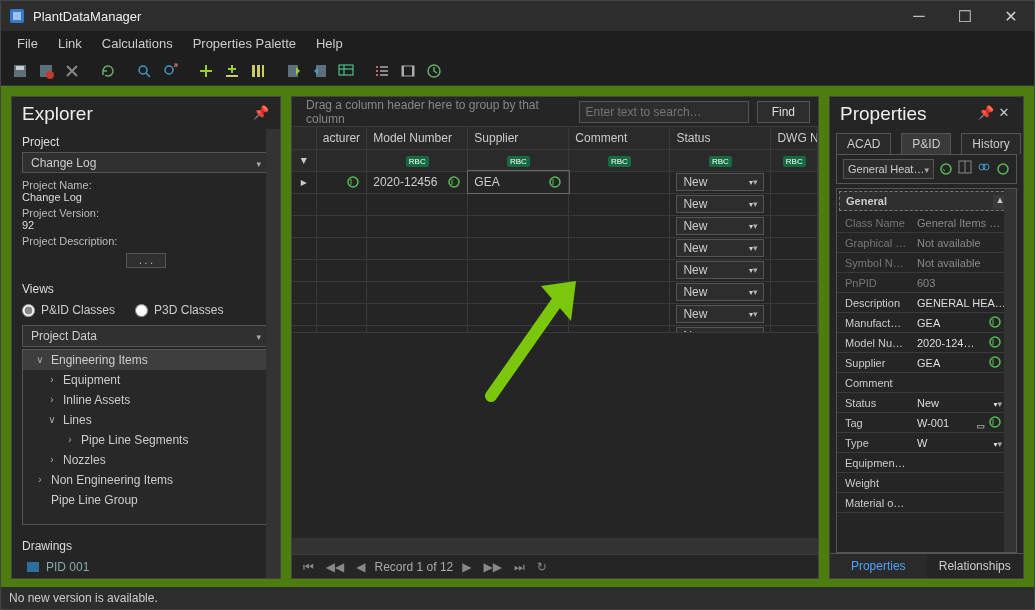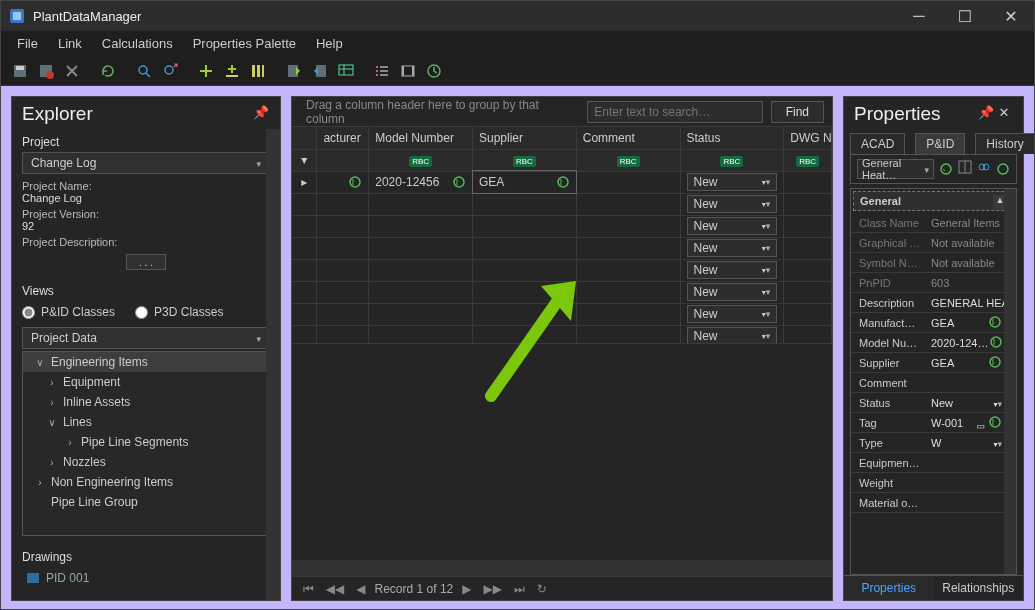--- a/index.html
+++ b/index.html
@@ -48,30 +48,30 @@
     border-bottom: 1px solid #333;
   }
   .toolbar .btn {
     width: 22px; height: 22px; border: none; background: transparent;
     color: #aaa; cursor: pointer; display: flex; align-items: center; justify-content: center;
   }
   .toolbar .sep { width: 6px; }
   .icon-svg { width: 16px; height: 16px; }
   
   .mainarea {
-    flex: 1; display: flex; background: #c4b5fd; overflow: hidden;
+    flex: 1; display: flex; background: #4d7c0f; overflow: hidden;
   }
   
   .panel {
     display: flex; flex-direction: column; margin: 10px 5px 8px 5px;
     border: 1px solid #444; background: #252525;
   }
   .panel.explorer { width: 270px; margin-left: 10px;}
   .panel.center { flex: 1; }
-  .panel.props { width: 181px; margin-right: 10px;}
+  .panel.props { width: 195px; margin-right: 10px;}
   .panel-header {
     padding: 6px 10px 4px 10px;
     display: flex; align-items: center;
     font-size: 19px; color: #eee;
   }
   .panel-header .spacer { flex: 1; }
   .panel-header .pin, .panel-header .close {
     width: 18px; height: 18px; text-align: center; cursor: pointer;
     font-size: 13px; color: #ccc;
   }
@@ -867,14 +867,17 @@
     </div>
 
     <svg class="arrow-overlay" viewBox="0 0 120 130">
       <defs></defs>
       <line x1="20" y1="120" x2="90" y2="20" stroke="#7ac70c" stroke-width="12" stroke-linecap="round"></line>
       <polygon points="70,10 105,5 100,45" fill="#7ac70c"></polygon>
     </svg>
 
   </div>
 
+  <div class="statusbar">
+    <span>No new version is available.</span>
+  </div>
 
 </div>
 
 </body></html>

